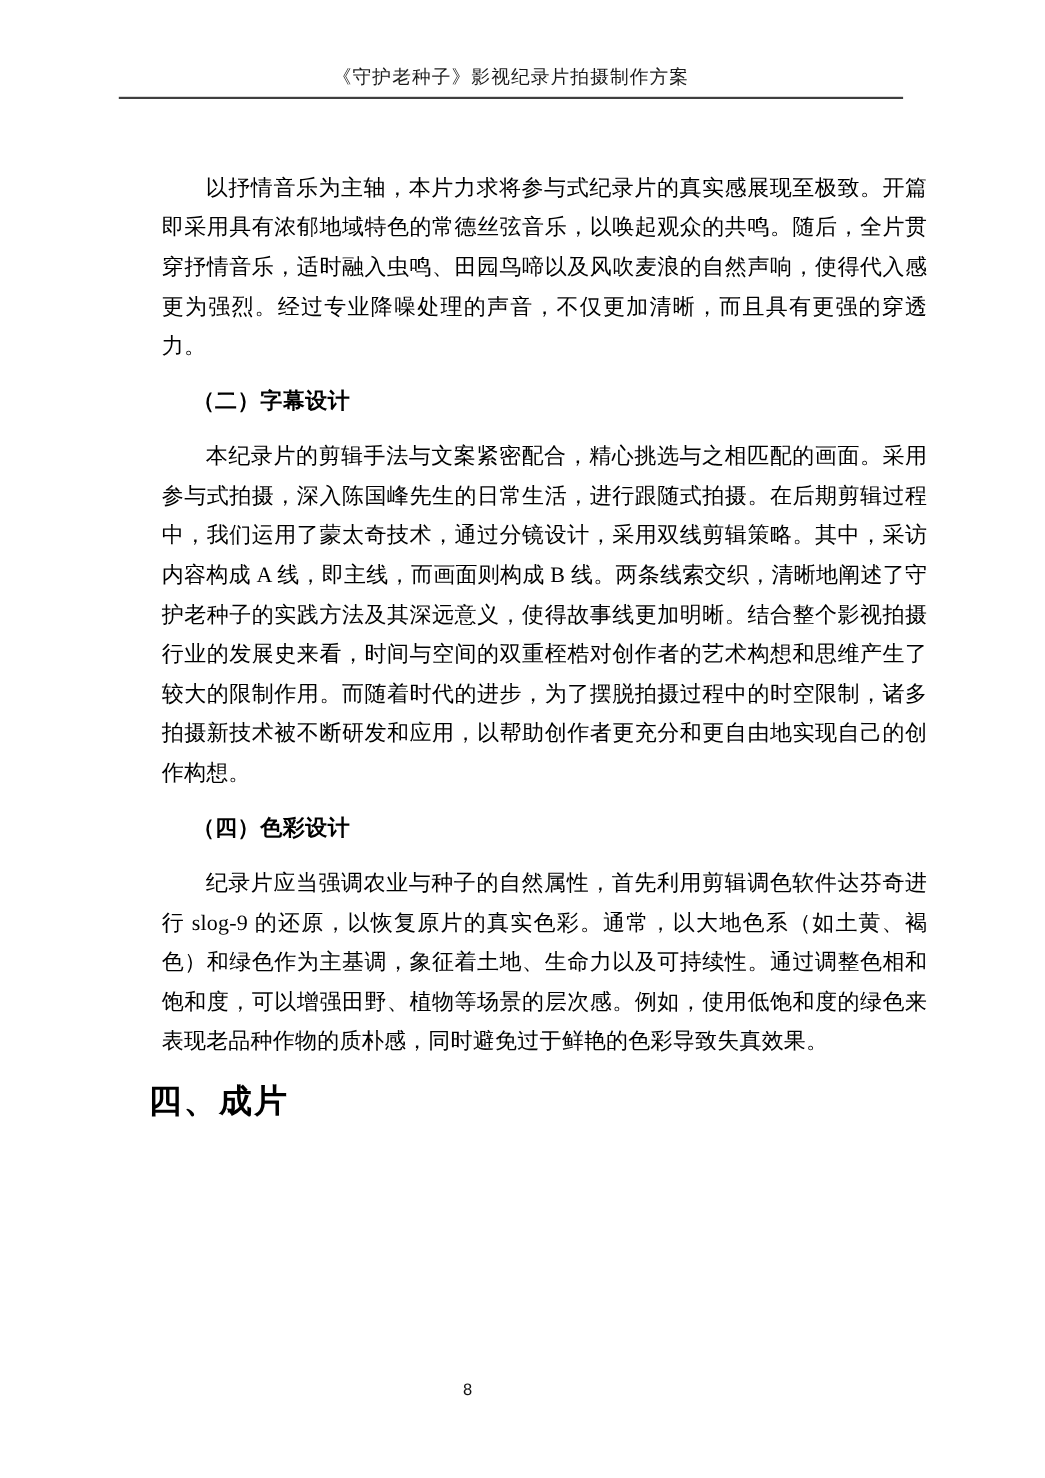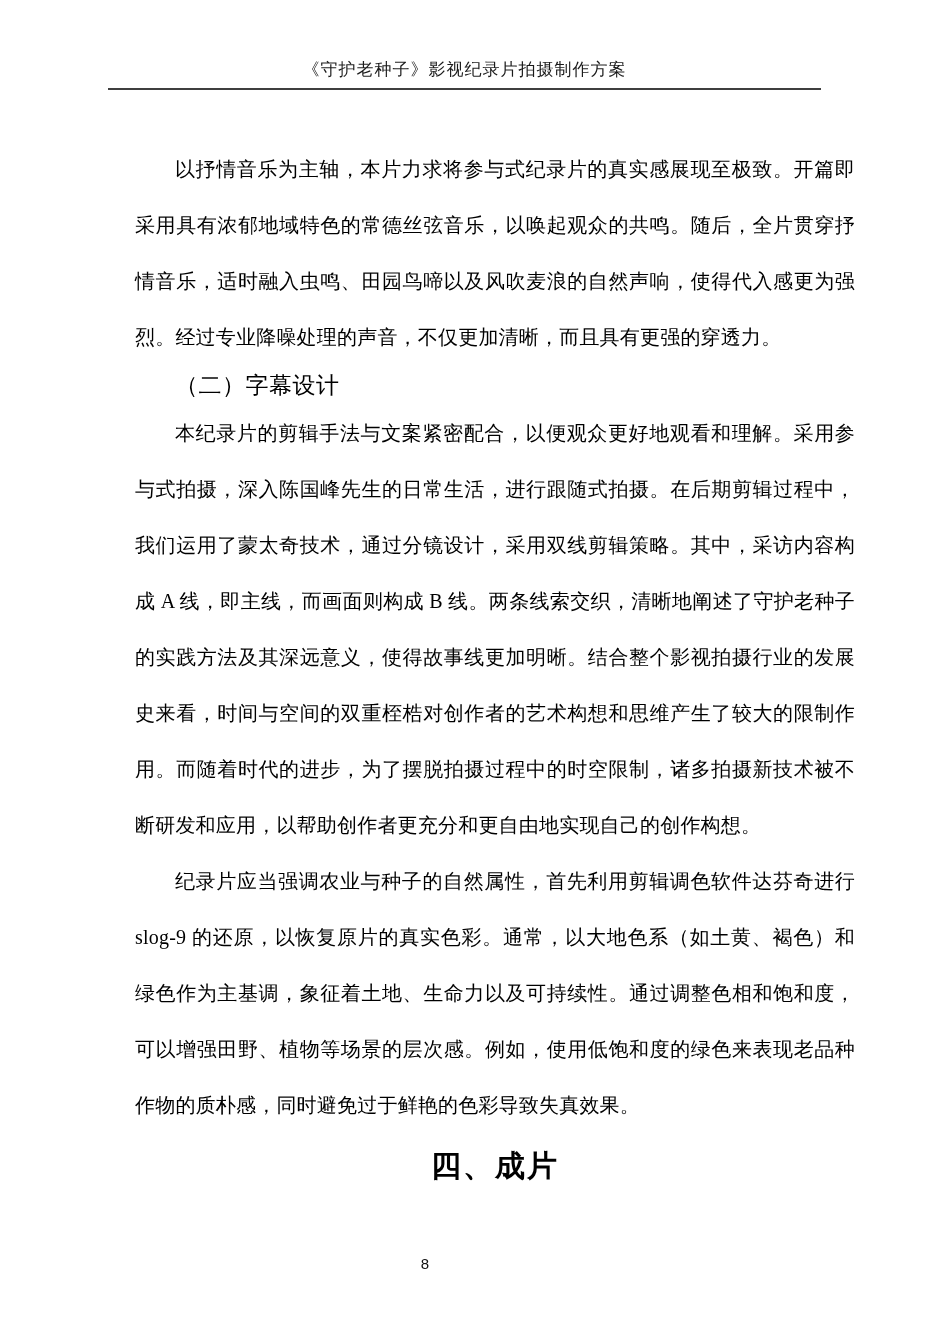--- a/index.html
+++ b/index.html
@@ -29,42 +29,42 @@
     border-bottom: 2px solid #3f3f3f;
   }
   .doc-body {
     position: absolute;
     top: 141px;
     left: 135px;
     width: 720px;
   }
   .para {
     font-size: 20px;
-    line-height: 56px;
+    line-height: 36px;
     text-align: justify;
     text-justify: inter-ideograph;
     text-indent: 2em;
     letter-spacing: 0.2px;
-    margin: 0;
+    margin: 12px;
   }
   .heading {
     font-family: "Liberation Sans", "DejaVu Sans", sans-serif;
-    font-weight: normal;
-    font-size: 23px;
+    font-weight: bold;
+    font-size: 20px;
     line-height: 40px;
     padding-left: 40px;
     margin: 0;
     letter-spacing: 0.5px;
   }
   .chapter-title {
     font-family: "Liberation Sans", "DejaVu Sans", sans-serif;
     font-weight: bold;
     font-size: 30px;
     line-height: 50px;
-    text-align: center;
+    text-align: left;
     margin: 8px 0 0 0;
     letter-spacing: 2px;
   }
   .doc-footer {
     position: absolute;
     top: 1255px;
     left: 0;
     width: 850px;
     text-align: center;
     font-size: 15px;
@@ -80,22 +80,23 @@
   <div class="doc-header">《守护老种子》影视纪录片拍摄制作方案</div>
 
   <div class="doc-body">
 
     <p class="para">以抒情音乐为主轴，本片力求将参与式纪录片的真实感展现至极致。开篇即采用具有浓郁地域特色的常德丝弦音乐，以唤起观众的共鸣。随后，全片贯穿抒情音乐，适时融入虫鸣、田园鸟啼以及风吹麦浪的自然声响，使得代入感更为强烈。经过专业降噪处理的声音，不仅更加清晰，而且具有更强的穿透力。</p>
 
     <h3 class="heading">（二）字幕设计</h3>
 
 
 
-    <p class="para">本纪录片的剪辑手法与文案紧密配合，以便观众更好地观看和理解。采用参与式拍摄，深入陈国峰先生的日常生活，进行跟随式拍摄。在后期剪辑过程中，我们运用了蒙太奇技术，通过分镜设计，采用双线剪辑策略。其中，采访内容构成 A 线，即主线，而画面则构成 B 线。两条线索交织，清晰地阐述了守护老种子的实践方法及其深远意义，使得故事线更加明晰。结合整个影视拍摄行业的发展史来看，时间与空间的双重桎梏对创作者的艺术构想和思维产生了较大的限制作用。而随着时代的进步，为了摆脱拍摄过程中的时空限制，诸多拍摄新技术被不断研发和应用，以帮助创作者更充分和更自由地实现自己的创作构想。</p>
+    <p class="para">本纪录片的剪辑手法与文案紧密配合，精心挑选与之相匹配的画面。采用参与式拍摄，深入陈国峰先生的日常生活，进行跟随式拍摄。在后期剪辑过程中，我们运用了蒙太奇技术，通过分镜设计，采用双线剪辑策略。其中，采访内容构成 A 线，即主线，而画面则构成 B 线。两条线索交织，清晰地阐述了守护老种子的实践方法及其深远意义，使得故事线更加明晰。结合整个影视拍摄行业的发展史来看，时间与空间的双重桎梏对创作者的艺术构想和思维产生了较大的限制作用。而随着时代的进步，为了摆脱拍摄过程中的时空限制，诸多拍摄新技术被不断研发和应用，以帮助创作者更充分和更自由地实现自己的创作构想。</p>
 
+    <h3 class="heading">（四）色彩设计</h3>
 
     <p class="para">纪录片应当强调农业与种子的自然属性，首先利用剪辑调色软件达芬奇进行 slog-9 的还原，以恢复原片的真实色彩。通常，以大地色系（如土黄、褐色）和绿色作为主基调，象征着土地、生命力以及可持续性。通过调整色相和饱和度，可以增强田野、植物等场景的层次感。例如，使用低饱和度的绿色来表现老品种作物的质朴感，同时避免过于鲜艳的色彩导致失真效果。</p>
 
     <h1 class="chapter-title">四、成片</h1>
 
   </div>
 
   <div class="doc-footer">8</div>
 
 </div>

